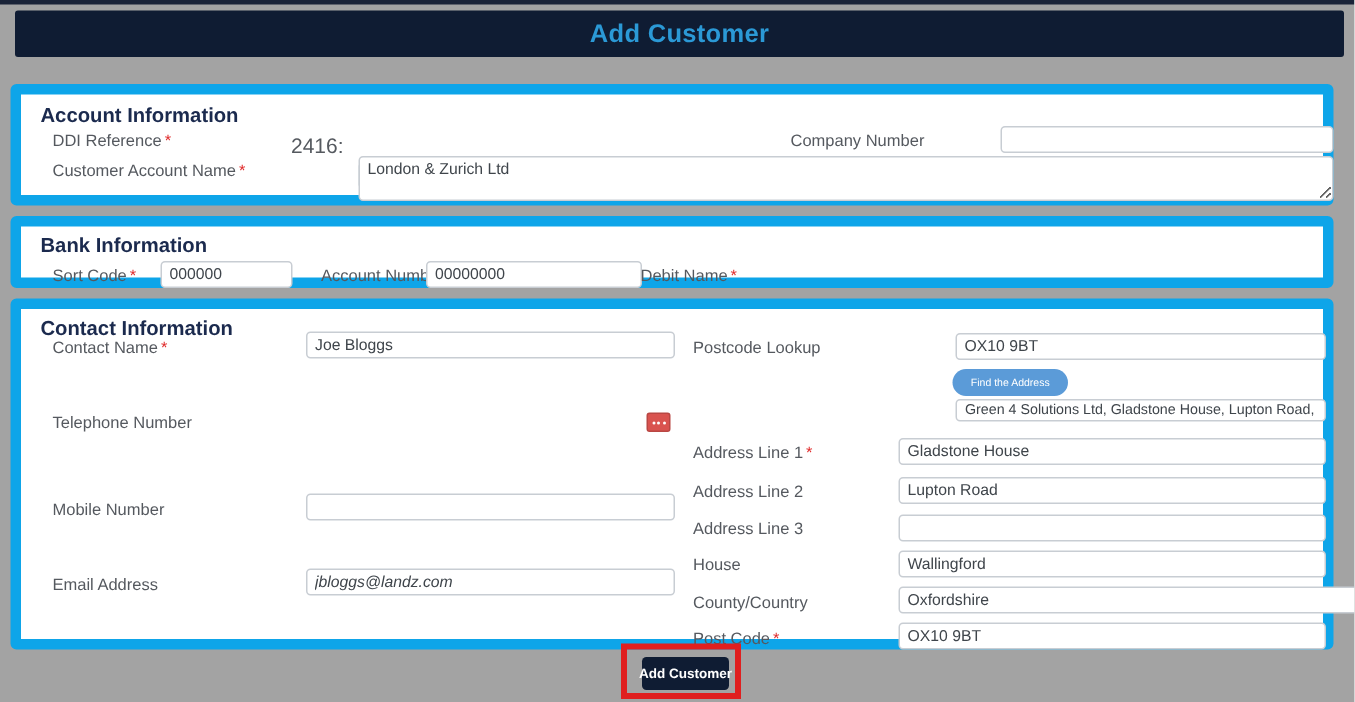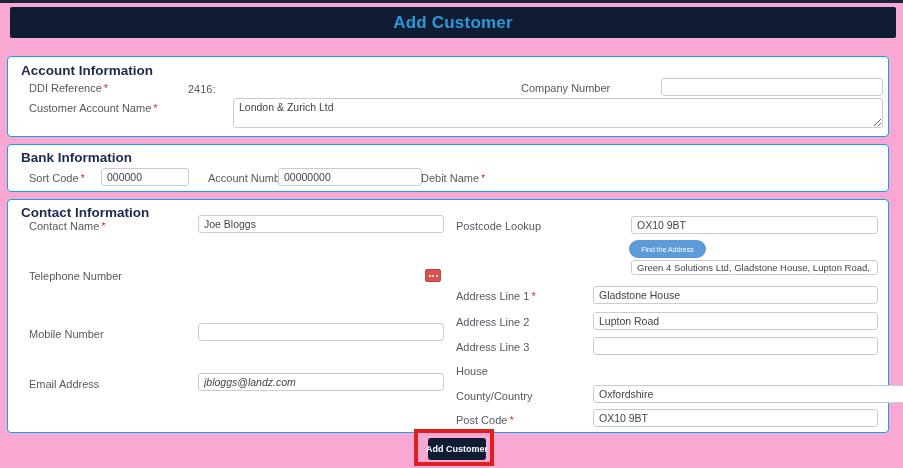--- a/index.html
+++ b/index.html
@@ -1,29 +1,29 @@
 <!DOCTYPE html>
 <html><head>
 <meta charset="utf-8">
 <style>
   html,body{margin:0;padding:0;background:#fff;}
   body{font-family:"Liberation Sans",sans-serif;}
-  .frame{position:relative;width:903px;height:468px;background:#f9a8d4;overflow:hidden;}
+  .frame{position:relative;width:903px;height:468px;background:#a3a3a3;overflow:hidden;}
   .top-edge{position:absolute;left:0;top:0;width:903px;height:3px;background:#1a2338;}
   .app-header{position:absolute;left:10px;top:7px;width:886px;height:31px;background:#0f1c33;border-radius:2px;
     display:flex;align-items:center;justify-content:center;}
   .app-header .title{color:#2b99d6;font-size:17px;font-weight:bold;letter-spacing:.2px;}
-  .fieldset{position:absolute;left:7px;width:882px;border:1px solid #0ea5e9;border-radius:4px;background:#fff;box-sizing:border-box;}
+  .fieldset{position:absolute;left:7px;width:882px;border:7px solid #0ea5e9;border-radius:4px;background:#fff;box-sizing:border-box;}
   .fs-account{top:56px;height:81px;}
   .fs-bank{top:144px;height:48px;}
   .fs-contact{top:199px;height:234px;}
   .section-h{position:absolute;font-size:13.5px;font-weight:bold;color:#1b2a4e;}
   .lbl{position:absolute;font-size:11px;color:#55595f;white-space:nowrap;}
   .req{color:#e02b2b;margin-left:2px;}
-  .static-text{position:absolute;font-size:11px;color:#55595f;}
+  .static-text{position:absolute;font-size:14px;color:#55595f;}
   .inp{position:absolute;box-sizing:border-box;border:1px solid #c8cdd3;border-radius:3px;background:#fff;
     font-family:"Liberation Sans",sans-serif;font-size:10.5px;color:#3f454b;padding:1px 5px;height:18px;outline:none;}
   .txa{position:absolute;box-sizing:border-box;border:1px solid #c8cdd3;border-radius:3px;background:#fff;
     font-family:"Liberation Sans",sans-serif;font-size:10.5px;color:#3f454b;padding:2px 5px;resize:vertical;}
   .pill-btn{position:absolute;box-sizing:border-box;border:none;border-radius:10px;background:#5b9bd8;color:#fff;
     font-family:"Liberation Sans",sans-serif;font-size:7px;display:flex;align-items:center;justify-content:center;cursor:pointer;}
   .phone-icon{position:absolute;width:14px;height:11px;background:#d9534f;border:1px solid #b94743;border-radius:2px;
     display:flex;align-items:center;justify-content:center;gap:1.5px;}
   .phone-icon i{display:block;width:2px;height:2px;background:#fff;border-radius:50%;}
   .annotation{position:absolute;left:414px;top:429px;width:80px;height:37px;border:4px solid #e01f1f;box-sizing:border-box;pointer-events:none;}
@@ -94,20 +94,21 @@
     <span class="lbl" style="left:448px;top:90px;"><span>Address Line 1</span><span class="req">*</span></span>
     <input class="inp" style="left: 585px; top: 86px; width: 285px;" value="Gladstone House">
 
     <span class="lbl" style="left:448px;top:116px;">Address Line 2</span>
     <input class="inp" style="left: 585px; top: 112px; width: 285px;" value="Lupton Road">
 
     <span class="lbl" style="left:448px;top:141px;">Address Line 3</span>
     <input class="inp" style="left: 585px; top: 137px; width: 285px;" value="">
 
     <span class="lbl" style="left:448px;top:165px;">House</span>
+    <input class="inp" style="left: 585px; top: 161px; width: 285px;" value="Wallingford">
 
     <span class="lbl" style="left:448px;top:190px;">County/Country</span>
     <input class="inp" style="left: 585px; top: 185px; width: 340px;" value="Oxfordshire">
 
     <span class="lbl" style="left:448px;top:214px;"><span>Post Code</span><span class="req">*</span></span>
     <input class="inp" style="left: 585px; top: 209px; width: 285px;" value="OX10 9BT">
   </div>
 
   <button class="submit-btn">Add Customer</button>
   <div class="annotation"></div>

